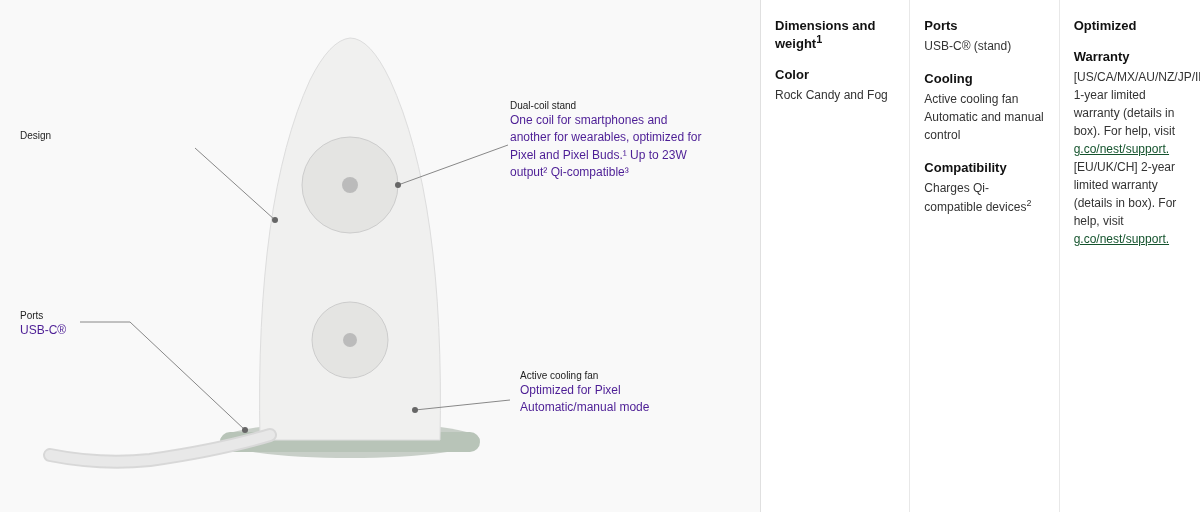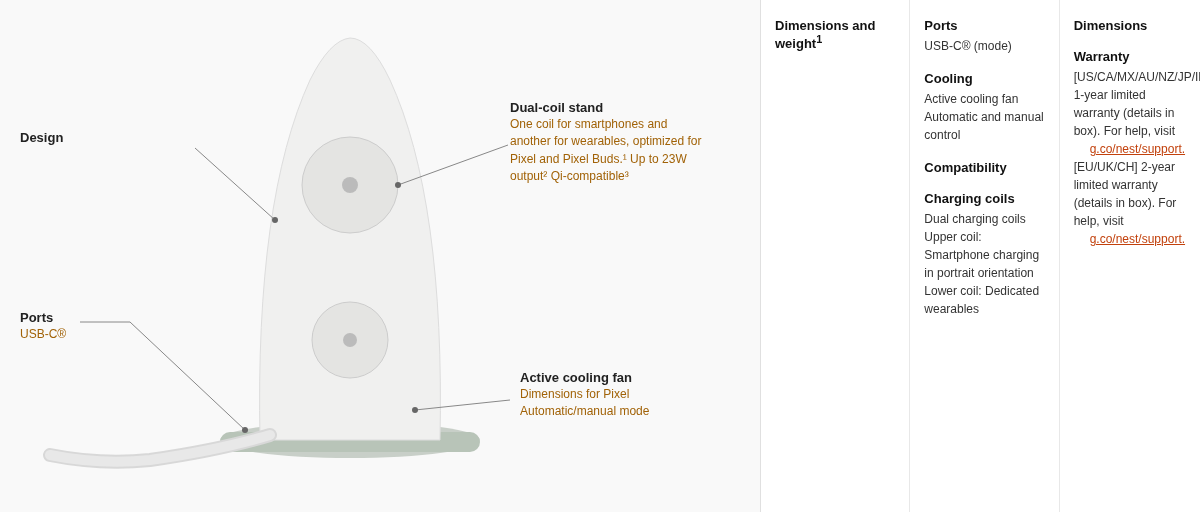--- a/index.html
+++ b/index.html
@@ -28,25 +28,25 @@
       border-left: 1px solid #e0e0e0;
       flex-shrink: 0;
     }
     
     .annotation {
       position: absolute;
       font-size: 12px;
       color: #222;
     }
     .annotation .label-title {
-      font-weight: bold;
-      font-size: 13px;
+      font-weight: normal;
+      font-size: 10px;
     }
     .annotation .label-text {
-      color: #a16207;
+      color: #4c1d95;
       line-height: 1.45;
       margin-top: 1px;
     }
     
     .ann-design {
       top: 130px;
       left: 20px;
       max-width: 170px;
       text-align: right;
     }
@@ -92,23 +92,22 @@
     .spec-section-text {
       font-size: 12px;
       color: #333;
       line-height: 1.5;
     }
     .spec-section-text sup {
       font-size: 9px;
       vertical-align: super;
     }
     .spec-link {
-      color: #c2410c;
+      color: #14532d;
       font-size: 12px;
-      margin-left: 16px;
     }
 
     
     .svg-overlay {
       position: absolute;
       top: 0; left: 0;
       width: 760px;
       height: 512px;
       pointer-events: none;
     }
@@ -158,54 +157,55 @@
     <div class="label-text">USB-C®</div>
   </div>
 
   <div class="annotation ann-dual-coil">
     <div class="label-title">Dual-coil stand</div>
     <div class="label-text">One coil for smartphones and another for wearables, optimized for Pixel and Pixel Buds.¹ Up to 23W output² Qi-compatible³</div>
   </div>
 
   <div class="annotation ann-active-cooling">
     <div class="label-title">Active cooling fan</div>
-    <div class="label-text">Dimensions for Pixel Automatic/manual mode</div>
+    <div class="label-text">Optimized for Pixel Automatic/manual mode</div>
   </div>
 
 </div>
 
 <div class="right-panel">
 
   <div class="spec-col">
   <div class="spec-section">
         <div class="spec-section-title">Dimensions and weight<sup>1</sup></div>
       </div>
+      <div class="spec-section">
+        <div class="spec-section-title">Color</div>
+        <div class="spec-section-text">Rock Candy and Fog</div>
+      </div>
     </div>
 
   <div class="spec-col">
   <div class="spec-section">
         <div class="spec-section-title">Ports</div>
-        <div class="spec-section-text">USB-C® (mode)</div>
+        <div class="spec-section-text">USB-C® (stand)</div>
       </div>
       <div class="spec-section">
         <div class="spec-section-title">Cooling</div>
         <div class="spec-section-text">Active cooling fan<br>Automatic and manual control</div>
       </div>
       <div class="spec-section">
         <div class="spec-section-title">Compatibility</div>
-      </div>
-      <div class="spec-section">
-        <div class="spec-section-title">Charging coils</div>
-        <div class="spec-section-text">Dual charging coils<br>Upper coil: Smartphone charging in portrait orientation<br>Lower coil: Dedicated wearables</div>
+        <div class="spec-section-text">Charges Qi-compatible devices<sup>2</sup></div>
       </div>
     </div>
 
   <div class="spec-col">
   <div class="spec-section">
-        <div class="spec-section-title">Dimensions</div>
+        <div class="spec-section-title">Optimized</div>
       </div>
       <div class="spec-section">
         <div class="spec-section-title">Warranty</div>
         <div class="spec-section-text">[US/CA/MX/AU/NZ/JP/IN] 1-year limited warranty (details in box). For help, visit <a href="#" class="spec-link">g.co/nest/support.</a><br>[EU/UK/CH] 2-year limited warranty (details in box). For help, visit <a href="#" class="spec-link">g.co/nest/support.</a></div>
       </div>
     </div>
 
 </div>
 
 </body></html>

